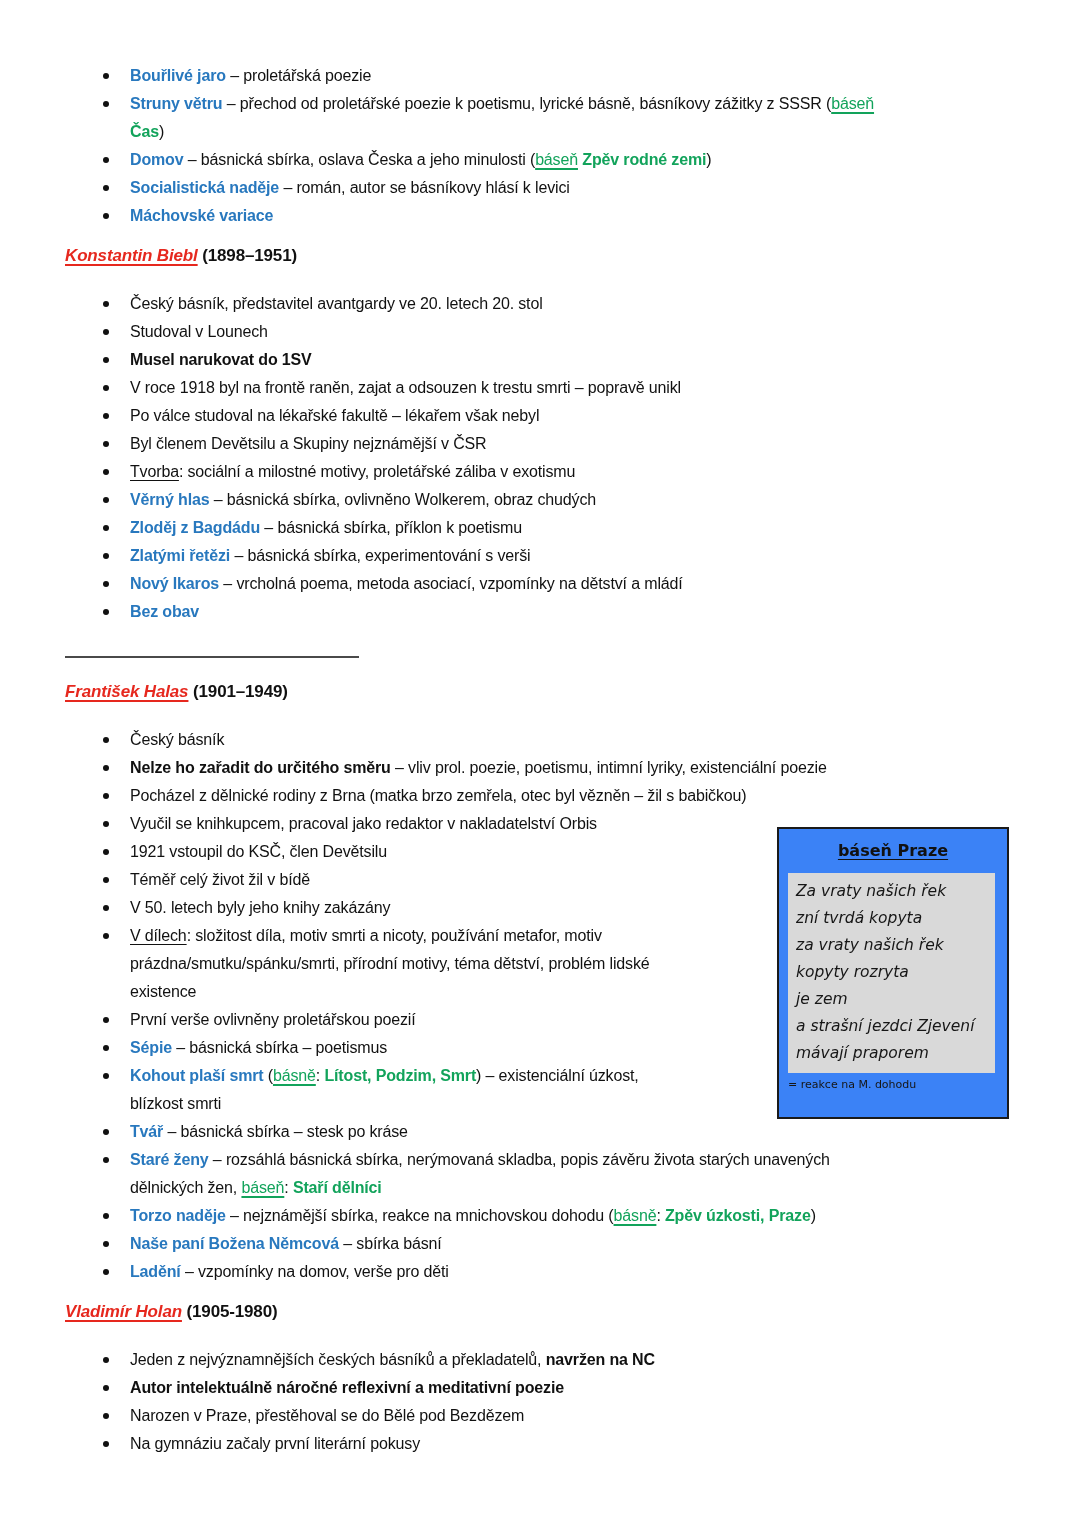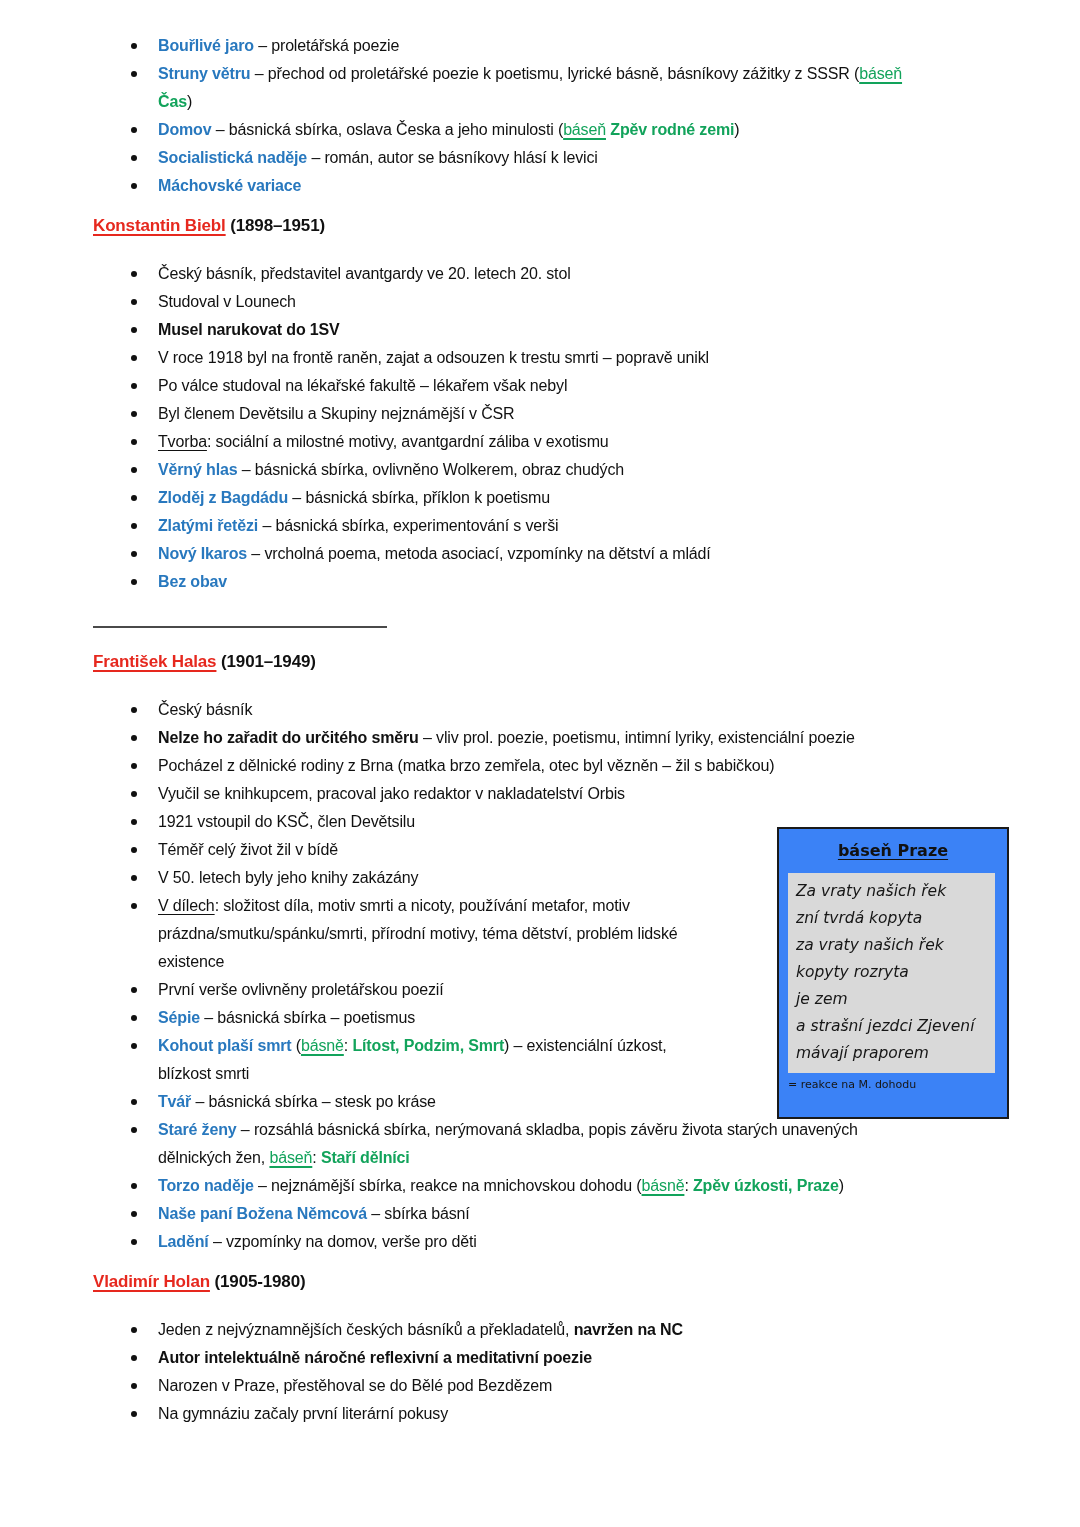--- a/index.html
+++ b/index.html
@@ -14,38 +14,38 @@
   .page{
     position:relative;
     width:1080px;
     height:1527px;
     background:#ffffff;
     overflow:hidden;
     font-family:"Liberation Sans",sans-serif;
     color:var(--text);
   }
   .content{
-    padding:32px 40px 0 65px;
+    padding:62px 40px 0 65px;
     font-size:16px;
     line-height:28px;
     letter-spacing:-0.15px;
-    margin-left:28px;
   }
   h2.section-heading{
     margin:12px 0 0 0;
     font-size:17px;
     line-height:28px;
     font-weight:700;
     color:var(--text);
   }
   h2 .heading-name{
     color:var(--red);
     text-decoration:underline;
     text-decoration-thickness:2px;
     text-underline-offset:3px;
+    font-style:italic;
   }
   hr.divider{
     border:none;
     border-top:2px solid #4a4a4a;
     width:294px;
     margin:30px 0 0 0;
   }
   hr.divider + h2.section-heading{margin-top:20px;}
   ul.bullet-list{
     list-style:none;
@@ -129,21 +129,21 @@
         <li class="bullet"><span class="seg-blue">Máchovské variace</span></li>
       </ul>
       <h2 class="section-heading"><span class="heading-name">Konstantin Biebl</span><span> (1898–1951)</span></h2>
       <ul class="bullet-list">
         <li class="bullet"><span>Český básník, představitel avantgardy ve 20. letech 20. stol</span></li>
         <li class="bullet"><span>Studoval v Lounech</span></li>
         <li class="bullet"><span class="seg-bold">Musel narukovat do 1SV</span></li>
         <li class="bullet"><span>V roce 1918 byl na frontě raněn, zajat a odsouzen k trestu smrti – popravě unikl</span></li>
         <li class="bullet"><span>Po válce studoval na lékařské fakultě – lékařem však nebyl</span></li>
         <li class="bullet"><span>Byl členem Devětsilu a Skupiny nejznámější v ČSR</span></li>
-        <li class="bullet"><span class="seg-u">Tvorba</span><span>: sociální a milostné motivy, avantgardní záliba v exotismu</span></li>
+        <li class="bullet"><span class="seg-u">Tvorba</span><span>: sociální a milostné motivy, proletářské záliba v exotismu</span></li>
         <li class="bullet"><span class="seg-blue">Věrný hlas</span><span> – básnická sbírka, ovlivněno Wolkerem, obraz chudých</span></li>
         <li class="bullet"><span class="seg-blue">Zloděj z Bagdádu</span><span> – básnická sbírka, příklon k poetismu</span></li>
         <li class="bullet"><span class="seg-blue">Zlatými řetězi</span><span> – básnická sbírka, experimentování s verši</span></li>
         <li class="bullet"><span class="seg-blue">Nový Ikaros</span><span> – vrcholná poema, metoda asociací, vzpomínky na dětství a mládí</span></li>
         <li class="bullet"><span class="seg-blue">Bez obav</span></li>
       </ul>
       <hr class="divider">
       <h2 class="section-heading"><span class="heading-name">František Halas</span><span> (1901–1949)</span></h2>
       <ul class="bullet-list">
         <li class="bullet"><span>Český básník</span></li>

